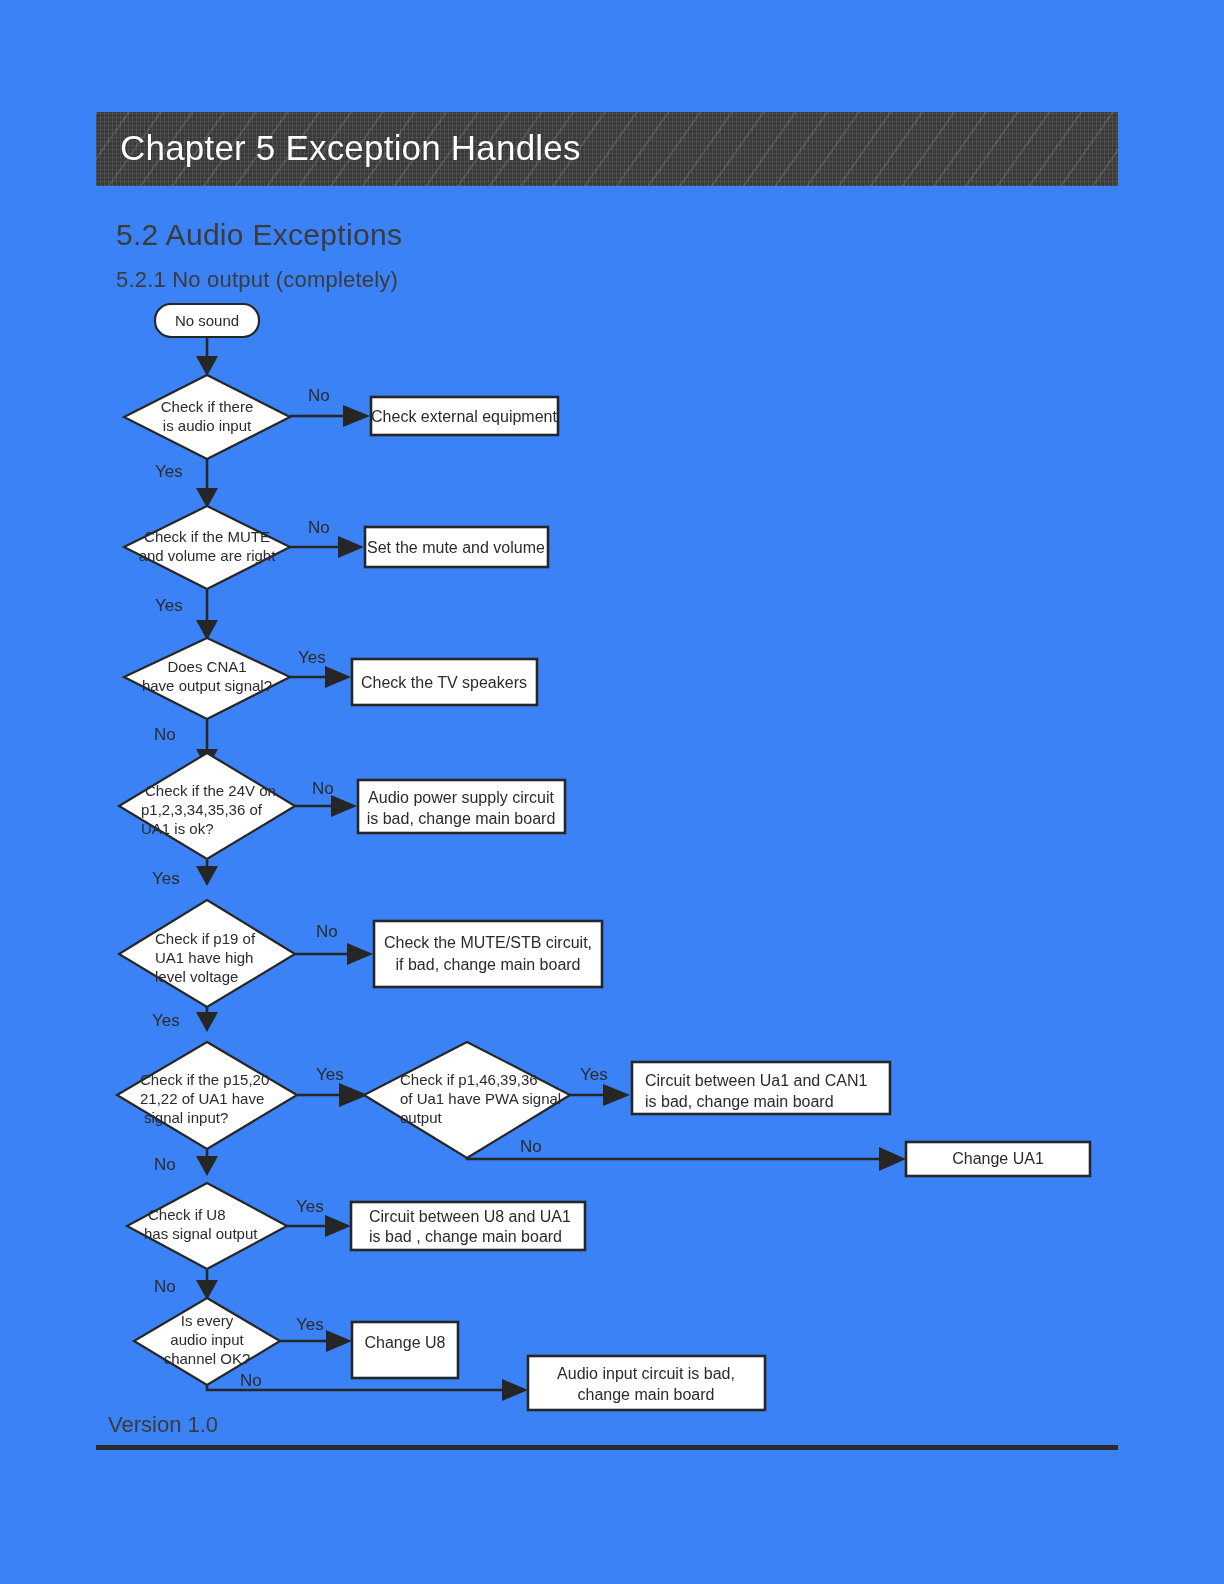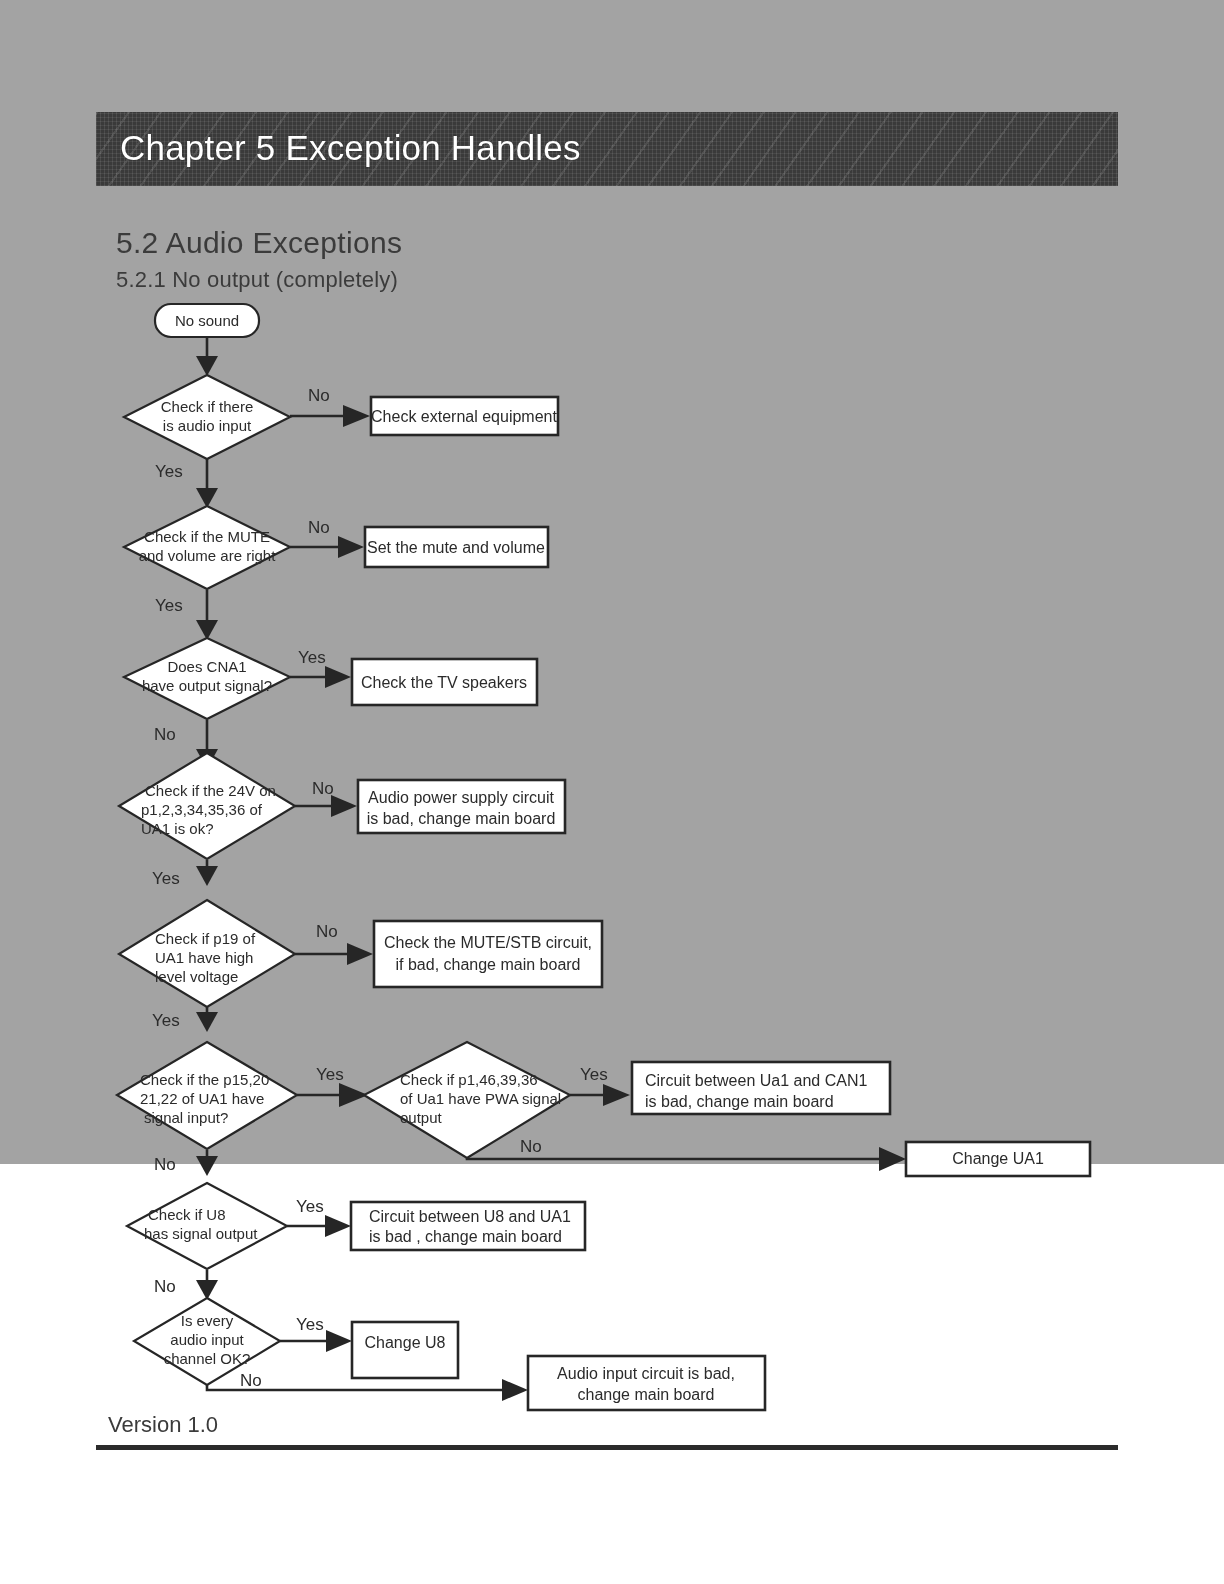--- a/index.html
+++ b/index.html
@@ -14,22 +14,22 @@
     font-family: "Liberation Sans", sans-serif;
     color: #1a1a1a;
     overflow: hidden;
   }
 
   
   #page {
     position: absolute;
     left: 0; top: 0;
     width: 1224px;
-    height: 1164px;
-    background: #a3a3a3;
+    height: 1584px;
+    background: #3b82f6;
   }
 
   
   #chapter-band {
     position: absolute;
     left: 96px;
     top: 112px;
     width: 1022px;
     height: 74px;
     background-color: #3a3a3a;
@@ -52,21 +52,20 @@
 
   
   #section-title {
     position: absolute;
     left: 116px;
     top: 218px;
     font-size: 30px;
     color: #3b3b3b;
     letter-spacing: 0.3px;
     white-space: nowrap;
-    margin-top: 8px;
   }
   #subsection-title {
     position: absolute;
     left: 116px;
     top: 267px;
     font-size: 22px;
     color: #3b3b3b;
     letter-spacing: 0.2px;
     white-space: nowrap;
   }

